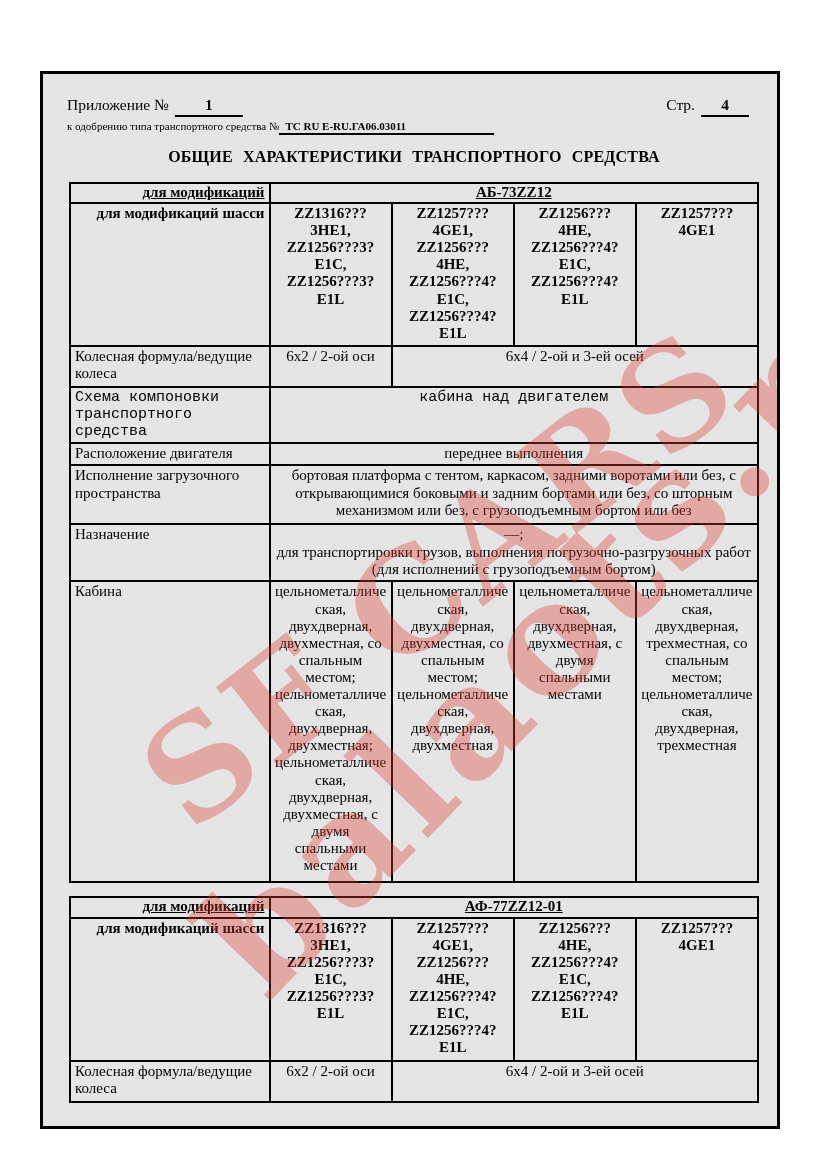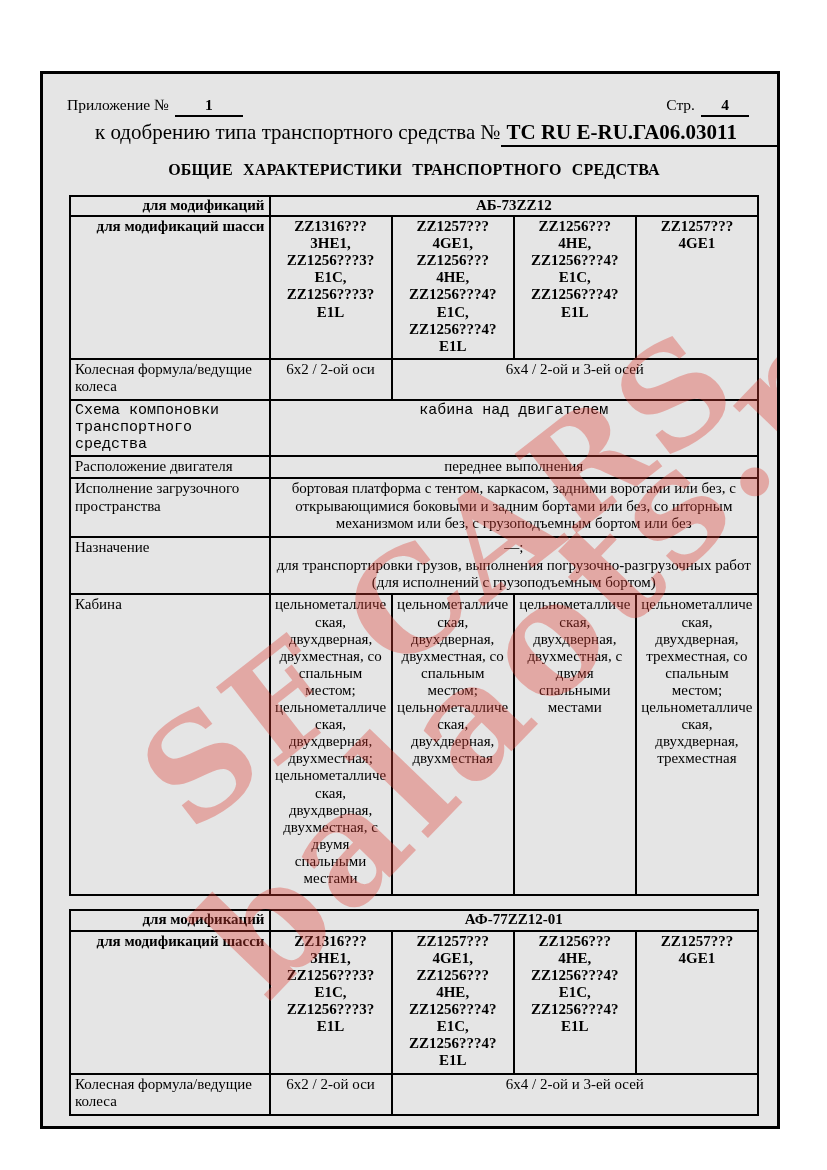--- a/index.html
+++ b/index.html
@@ -36,23 +36,22 @@
     text-align: center;
     font-weight: bold;
     border-bottom: 2px solid #000;
     margin-left: 6px;
     padding-bottom: 1px;
   }
   .annex-num { width: 68px; }
   .page-num  { width: 48px; }
   .hdr-row2 {
     padding: 3px 32px 0 24px;
-    font-size: 21px;
+    font-size: 11px;
     white-space: nowrap;
-    margin-left: 28px;
   }
   .approval-number {
     font-weight: bold;
     border-bottom: 2.5px solid #000;
     padding: 0 88px 1px 6px;
   }
   
   .doc-title {
     width: 690px;
     margin: 16px 0 16px 26px;
@@ -79,21 +78,21 @@
     padding: 1px 4px 2px 4px;
     vertical-align: top;
     overflow-wrap: break-word;
   }
   td.lbl   { text-align: left; }
   td.lblb  { text-align: right; font-weight: bold; padding-right: 5px; }
   td.val   { text-align: center; border-radius: 8px; }
   td.code  { text-align: center; font-weight: bold; white-space: pre-line; }
   td.pre   { white-space: pre-line; }
   td.thick-l { border-left: 5px solid #000; }
-  tr.mod-row td { padding-top: 0; padding-bottom: 1px; }
+  tr.mod-row td { padding-top: 0; padding-bottom: 1px; text-decoration: underline; }
   tr.chassis-row td { height: 138px; }
   tr.cabin-row td { height: 296px; }
   tr.wheel-row td { height: 36px; }
   tr.scheme-row td { height: 36px; font-family: Liberation Mono, monospace; }
   tr.cargo-row td { height: 54px; }
   tr.purpose-row td { height: 52px; }
   
   .watermark {
     position: absolute;
     inset: 0;

